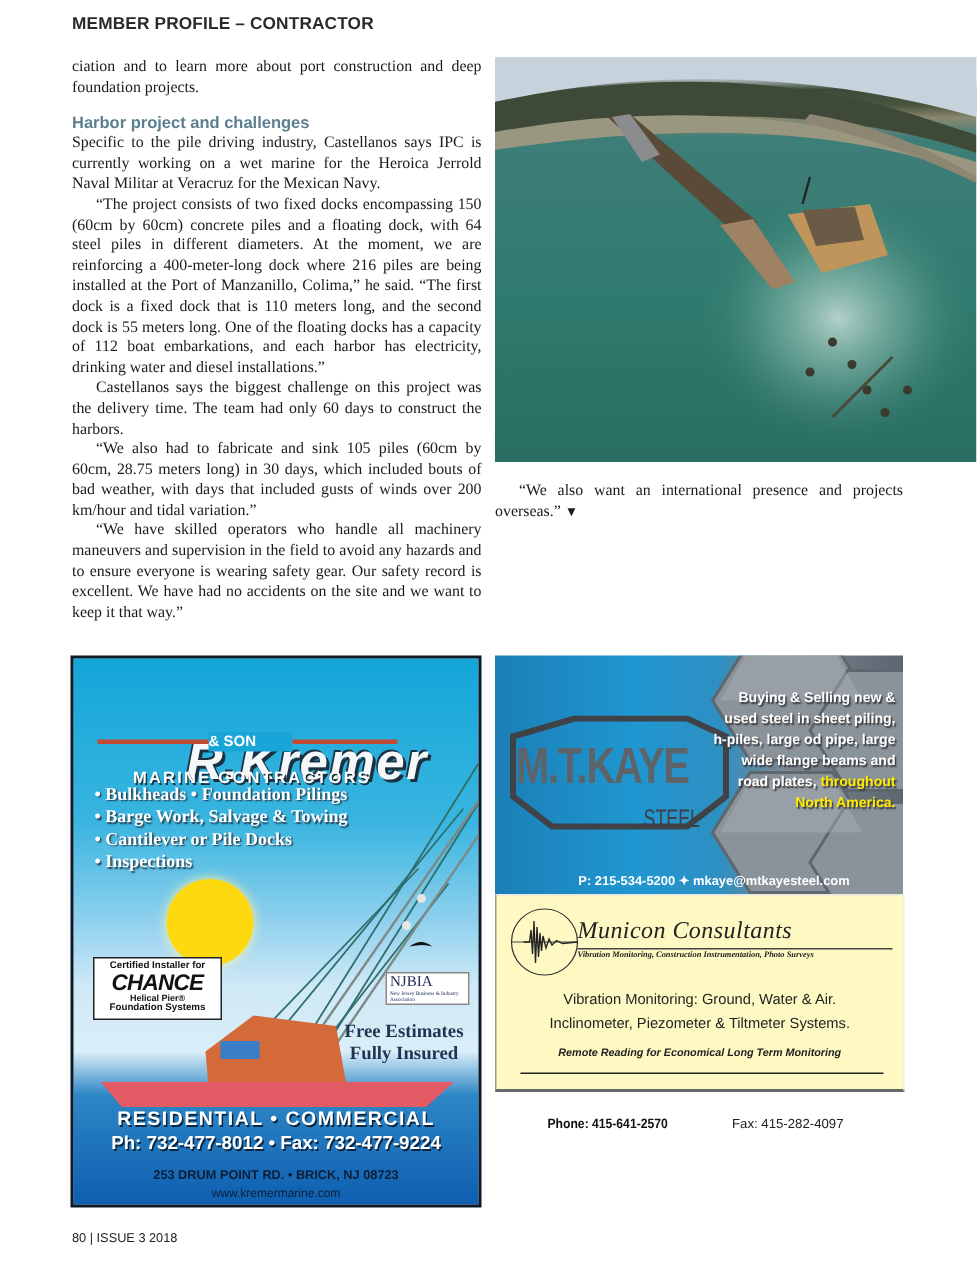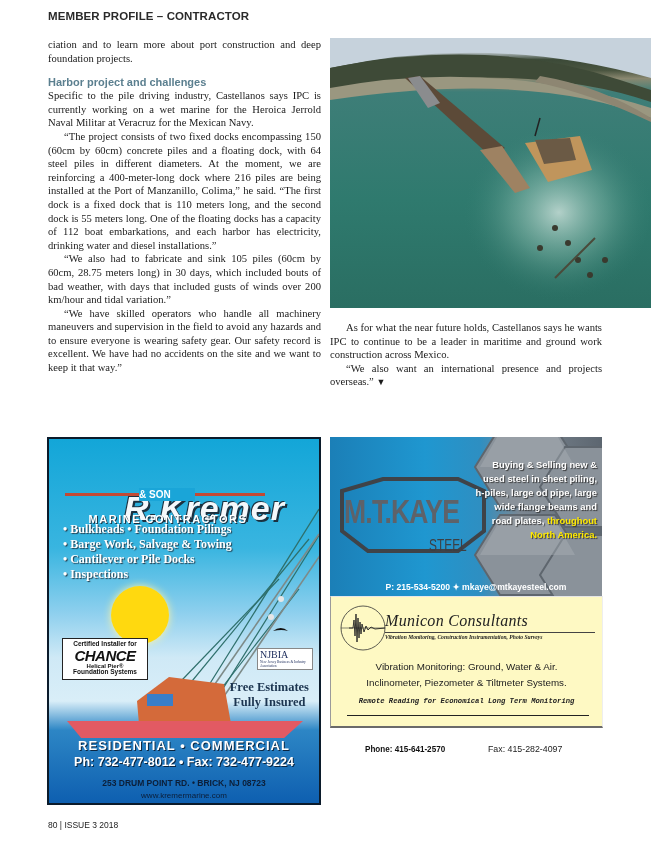--- a/index.html
+++ b/index.html
@@ -107,38 +107,39 @@
     position: absolute; left: 330px; top: 596px; width: 273px; height: 132px; background: #fef9c3;
     border-left: 1px solid #9a9a9a; border-bottom: 2px solid #6a6a6a; border-top: 1px solid #e6e6e6; border-right: 1px solid #eeeeee;
   }
   .mun-logo { position: absolute; left: 8px; top: 7px; }
   .mun-name { position: absolute; left: 54px; top: 15px; font-family: "Liberation Serif", serif; font-style: italic; font-size: 16px; color: #222; letter-spacing: 0.3px; }
   .mun-rule { position: absolute; left: 54px; top: 35px; width: 210px; height: 1px; background: #444; }
   .mun-tag { position: absolute; left: 54px; top: 37px; font-family: "Liberation Serif", serif; font-style: italic; font-weight: bold; font-size: 5.6px; color: #222; }
   .mun-line1, .mun-line2 { position: absolute; left: 0; width: 100%; text-align: center; font-family: "Liberation Sans", sans-serif; font-size: 9.8px; color: #222; }
   .mun-line1 { top: 64px; }
   .mun-line2 { top: 80px; }
-  .mun-remote { position: absolute; left: 0; width: 100%; top: 100px; text-align: center; font-family: Liberation Mono, monospace; font-weight: bold; font-style: italic; font-size: 7.2px; color: #222; }
+  .mun-remote { position: absolute; left: 0; width: 100%; top: 100px; text-align: center; font-family: Liberation Sans, sans-serif; font-weight: bold; font-style: italic; font-size: 7.2px; color: #222; }
   .mun-hr { position: absolute; left: 16px; top: 118px; width: 242px; height: 1px; background: #222; }
   .mun-addr { position: absolute; left: 0; width: 100%; top: 136px; text-align: center; font-family: "Liberation Sans", sans-serif; font-size: 7.6px; color: #222; }
   .mun-phone { position: absolute; left: 34px; top: 147px; font-family: "Liberation Sans", sans-serif; font-weight: bold; font-size: 9px; color: #111; transform: scaleX(0.9); transform-origin: left; }
   .mun-fax { position: absolute; left: 157px; top: 147px; font-family: "Liberation Sans", sans-serif; font-size: 8.8px; color: #222; }
 
   .footer { position: absolute; left: 48px; top: 820px; font-family: "Liberation Sans", sans-serif; font-size: 8.5px; color: #222; }
 </style>
 </head>
 <body>
 
 <div class="section-header">MEMBER PROFILE – CONTRACTOR</div>
 
 <div class="col col-left">
   <p>ciation and to learn more about port construction and deep foundation projects.</p>
   <h2>Harbor project and challenges</h2>
   <p>Specific to the pile driving industry, Castellanos says IPC is currently working on a wet marine for the Heroica Jerrold Naval Militar at Veracruz for the Mexican Navy.</p>
   <p class="indent">“The project consists of two fixed docks encompassing 150 (60cm by 60cm) concrete piles and a floating dock, with 64 steel piles in different diameters. At the moment, we are reinforcing a 400-meter-long dock where 216 piles are being installed at the Port of Manzanillo, Colima,” he said. “The first dock is a fixed dock that is 110 meters long, and the second dock is 55 meters long. One of the floating docks has a capacity of 112 boat embarkations, and each harbor has electricity, drinking water and diesel installations.”</p>
+  <p class="indent">Castellanos says the biggest challenge on this project was the delivery time. The team had only 60 days to construct the harbors.</p>
   <p class="indent">“We also had to fabricate and sink 105 piles (60cm by 60cm, 28.75 meters long) in 30 days, which included bouts of bad weather, with days that included gusts of winds over 200 km/hour and tidal variation.”</p>
   <p class="indent">“We have skilled operators who handle all machinery maneuvers and supervision in the field to avoid any hazards and to ensure everyone is wearing safety gear. Our safety record is excellent. We have had no accidents on the site and we want to keep it that way.”</p>
 </div>
 
 <div class="photo" title="Aerial fisheye view of harbor dock construction with barge and piles in green water">
   <svg width="321" height="270" viewBox="0 0 321 270">
     <defs>
       <radialGradient id="glare" cx="0.62" cy="0.52" r="0.4">
         <stop offset="0" stop-color="#dfeee8" stop-opacity="0.75"></stop>
         <stop offset="0.5" stop-color="#9cc9bb" stop-opacity="0.35"></stop>
@@ -161,21 +162,20 @@
     <circle cx="238" cy="205" r="3" fill="#3a3a2e"></circle>
     <circle cx="248" cy="222" r="3" fill="#3a3a2e"></circle>
     <circle cx="260" cy="237" r="3" fill="#3a3a2e"></circle>
     <circle cx="275" cy="222" r="3" fill="#3a3a2e"></circle>
     <circle cx="210" cy="210" r="3" fill="#3a3a2e"></circle>
     <line x1="225" y1="240" x2="265" y2="200" stroke="#4a4a3a" stroke-width="2"></line>
   </svg>
 </div>
 
 <div class="col col-right">
-  <p class="indent">As for what the near future holds, Castellanos says he wants IPC to continue to be a leader in maritime and ground work construction across Mexico.</p>
   <p class="indent"><span>“We also want an international presence and projects overseas.”</span> <span class="endmark">▼</span></p>
 </div>
 
 <div class="ad-kremer">
   <svg class="kremer-crane" width="274" height="368" viewBox="0 0 274 368">
     <g stroke="#2e6f6b" stroke-width="1.2" fill="none">
       <line x1="145" y1="270" x2="270" y2="70"></line>
       <line x1="160" y1="272" x2="274" y2="90"></line>
       <line x1="120" y1="270" x2="260" y2="100"></line>
       <line x1="110" y1="265" x2="230" y2="140"></line>

